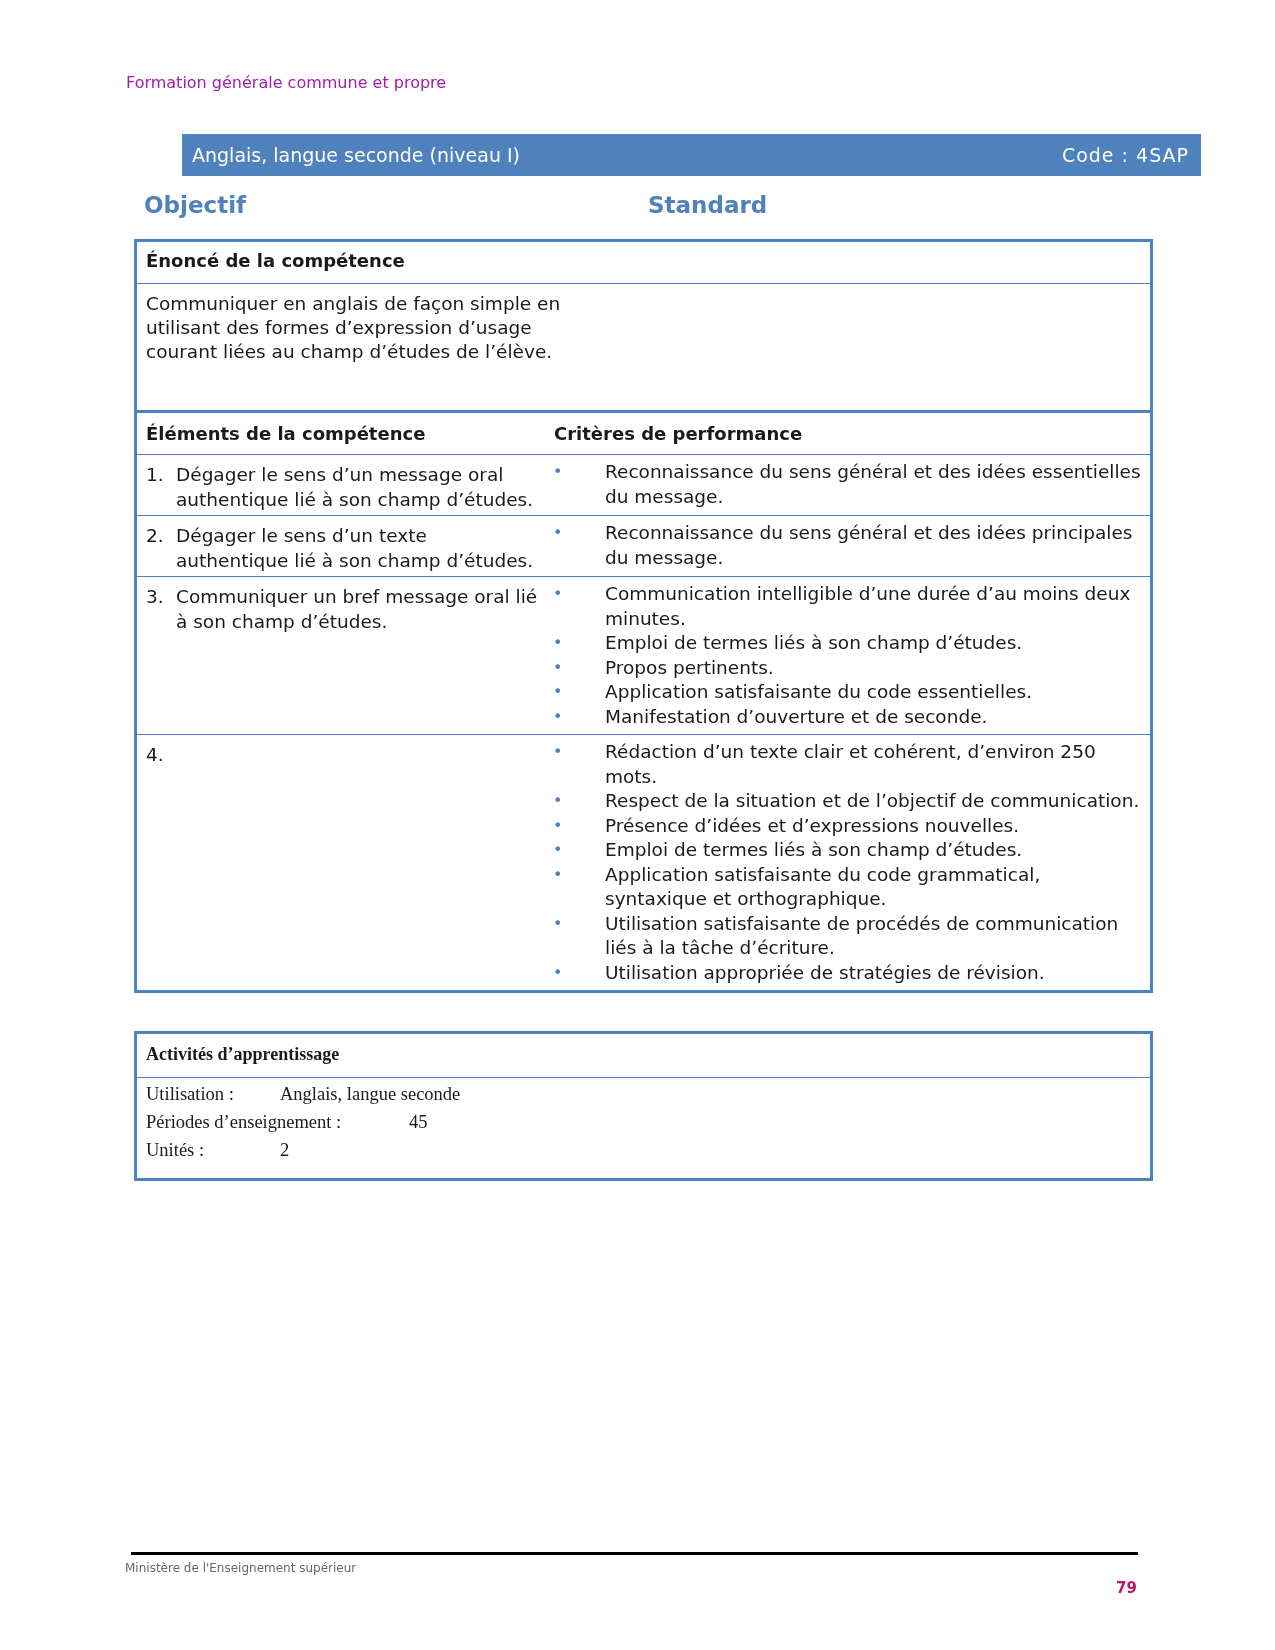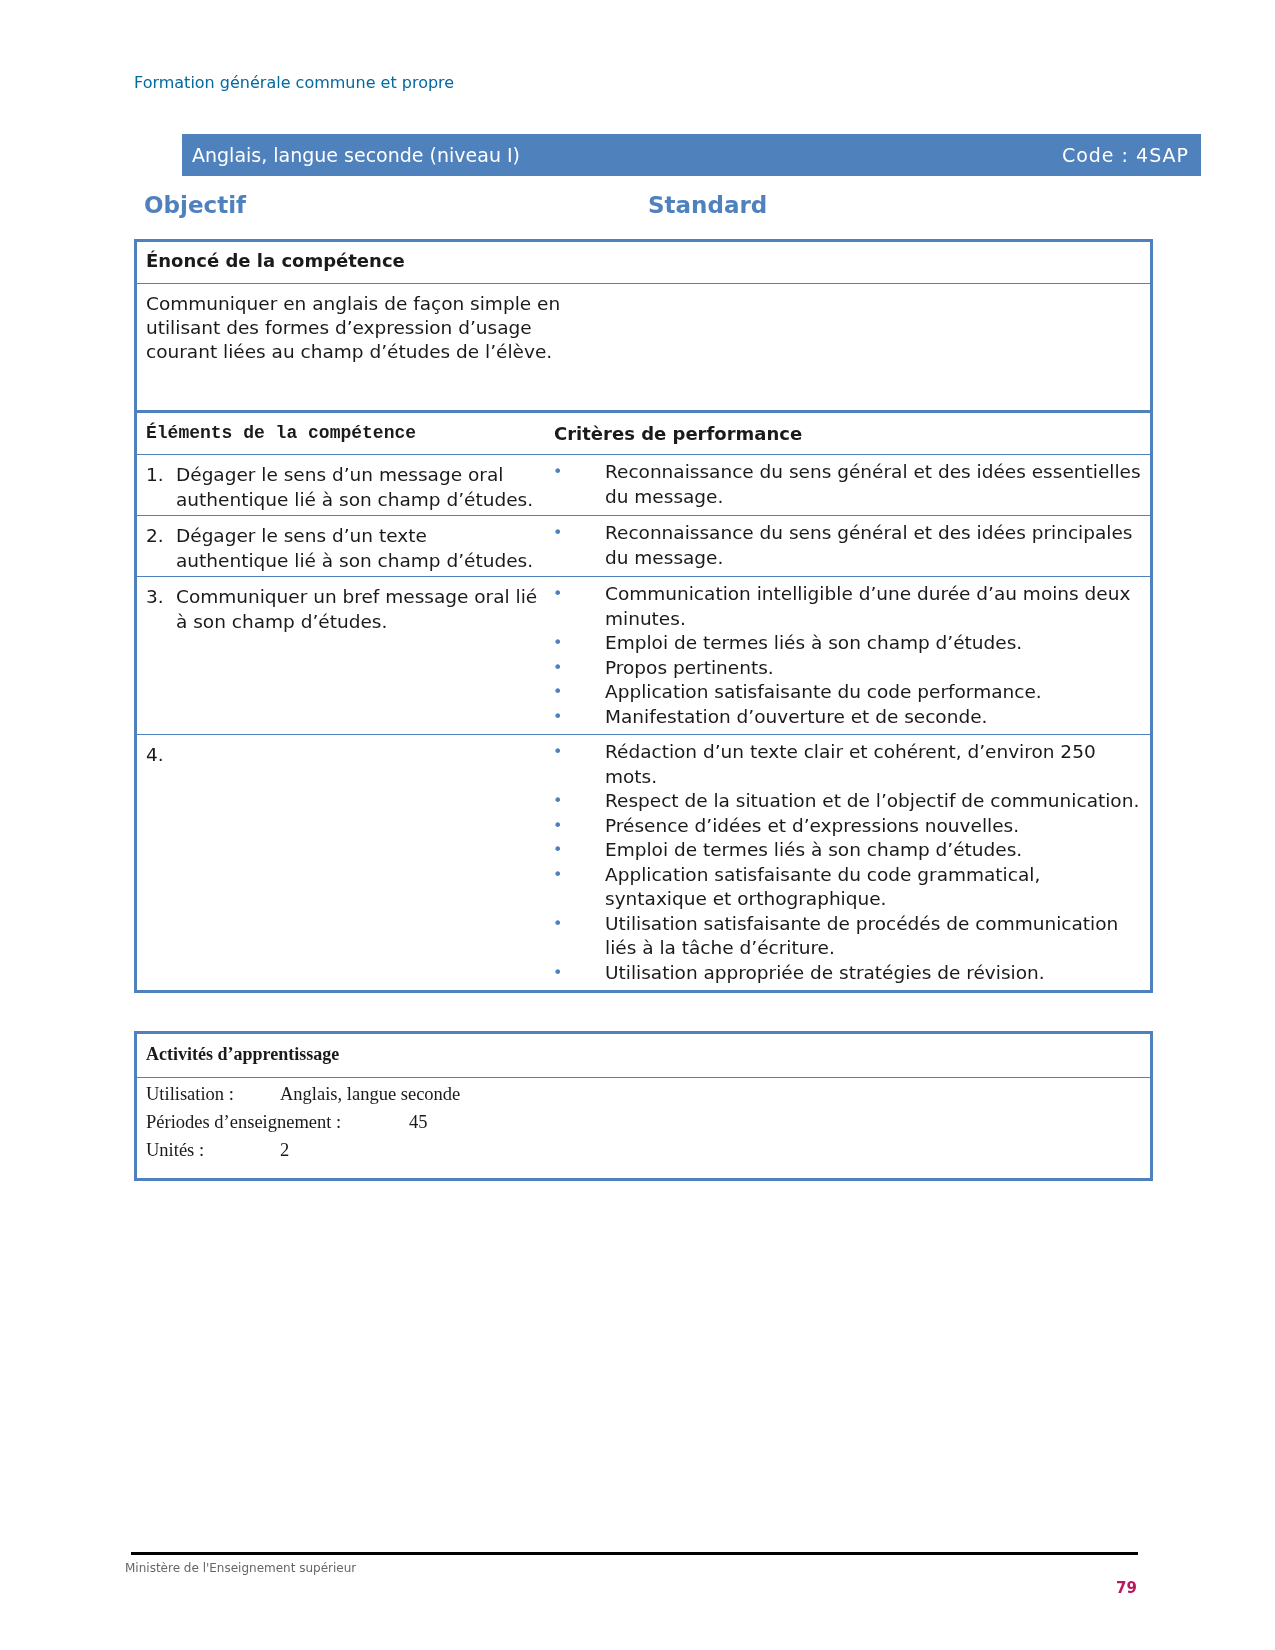--- a/index.html
+++ b/index.html
@@ -1,30 +1,30 @@
 <!DOCTYPE html>
 <html><head>
 <meta charset="utf-8">
 <style>
   html, body { margin:0; padding:0; background:#ffffff; }
   body { width:1275px; height:1650px; position:relative; font-family:"DejaVu Sans", sans-serif; color:#1a1a1a; }
-  .running-head { position:absolute; left:134px; top:73px; font-size:16px; color:#0369a1; letter-spacing:0; }
+  .running-head { position:absolute; left:126px; top:73px; font-size:16px; color:#a21caf; letter-spacing:0; }
   .title-bar { position:absolute; left:134px; top:134px; width:1019px; height:42px; background:#4f81bd; color:#fff; font-size:19px; box-sizing:border-box; padding:0 12px 0 10px; display:flex; align-items:center; justify-content:space-between;margin-left:48px; }
   .title-bar .code { letter-spacing:1px; }
   .headings { position:absolute; top:192px; left:144px; font-size:23px; font-weight:bold; color:#4f81bd; }
   .headings .objectif { position:absolute; left:0; white-space:nowrap; }
   .headings .standard { position:absolute; left:504px; white-space:nowrap; }
   .box { position:absolute; left:134px; width:1019px; border:3px solid #4f81bd; box-sizing:border-box; background:#fff; }
   .box .hdr { font-weight:bold; font-size:18px; padding:8px 9px 0 9px; height:42px; box-sizing:border-box; border-bottom:1.5px solid #4f81bd; }
   .box1 { top:239px; height:201px; }
   .box1 .body { font-size:18.5px; line-height:24px; padding:8px 9px; width:420px; }
   .box2 { top:410px; height:583px; }
   .box2 .hdr { display:flex; padding:0; }
   .box2 .hdr span { padding:10px 9px 0 9px; }
-  .box2 .hdr .c1 { width:408px; box-sizing:border-box;font-family:Liberation Mono, monospace; }
+  .box2 .hdr .c1 { width:408px; box-sizing:border-box; }
   .row { display:flex; border-bottom:1.5px solid #4f81bd; box-sizing:border-box; font-size:18.5px; line-height:24.5px; }
   .row:last-child { border-bottom:none; }
   .row .elem { width:408px; box-sizing:border-box; padding:8px 4px 6px 9px; display:flex; }
   .row .elem .num { width:30px; flex:none; }
   .row .crit { flex:1; padding:5px 6px 6px 0; margin:0; list-style:none; }
   .row .crit li { display:flex; }
   .row .crit .bullet { width:60px; flex:none; color:#4f81bd; padding-left:8px; box-sizing:border-box; font-size:16px; }
   .r1 { height:61px; } .r2 { height:61px; } .r3 { height:158px; }
   .box3 { top:1031px; height:150px;font-family:Liberation Serif, serif; }
   .box3 .hdr { padding:10px 9px 0 9px; height:44px; }
@@ -97,21 +97,21 @@
           <li>
             <span class="bullet">•</span>
             <span>Emploi de termes liés à son champ d’études.</span>
           </li>
           <li>
             <span class="bullet">•</span>
             <span>Propos pertinents.</span>
           </li>
           <li>
             <span class="bullet">•</span>
-            <span>Application satisfaisante du code performance.</span>
+            <span>Application satisfaisante du code essentielles.</span>
           </li>
           <li>
             <span class="bullet">•</span>
             <span>Manifestation d’ouverture et de seconde.</span>
           </li>
         </ul>
       </div>
       <div class="row r4">
         <div class="elem">
           <span class="num">4.</span>

